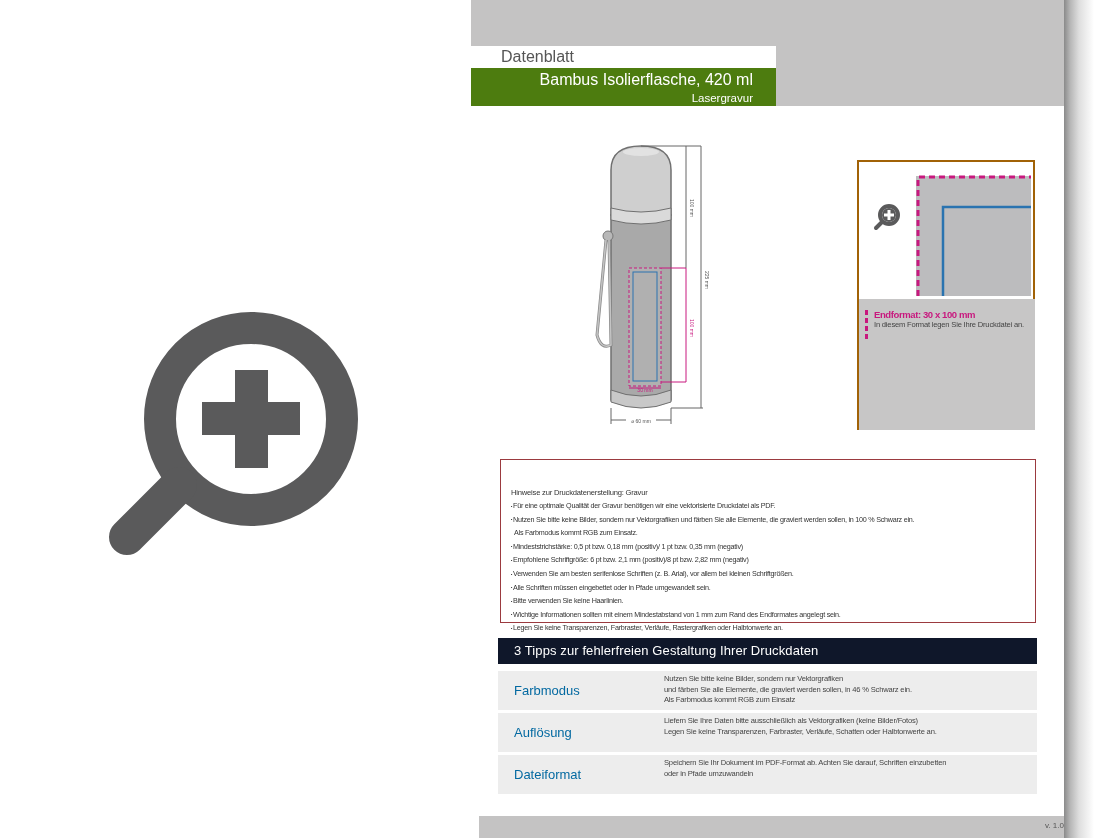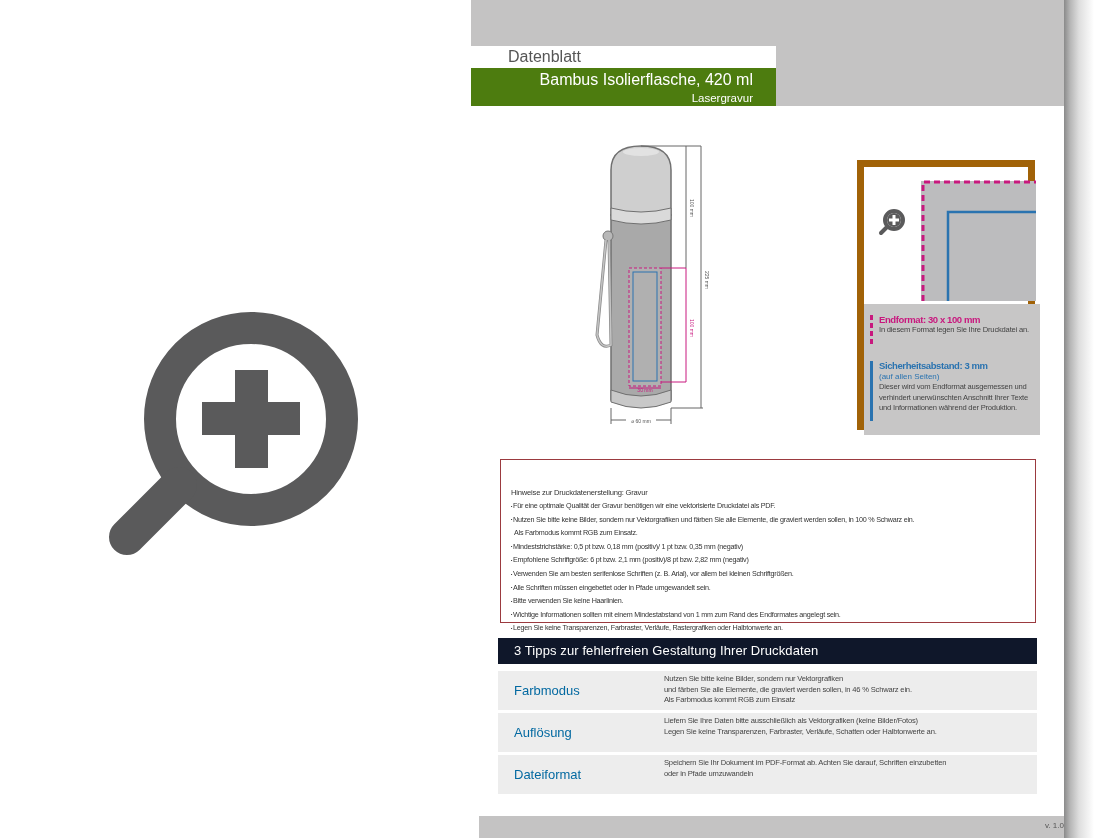--- a/index.html
+++ b/index.html
@@ -20,35 +20,35 @@
     position: absolute; left: 1064px; top: 0; width: 30px; height: 838px;
     background: linear-gradient(to right, #8a8a8a 0%, #b5b5b5 20%, #dedede 50%, #ffffff 100%);
   }
   .top-band {
     position: absolute; left: 0; top: 0; width: 593px; height: 46px; background: #c4c3c3;
   }
   .top-band-right {
     position: absolute; left: 305px; top: 46px; width: 288px; height: 60px; background: #c4c3c3;
   }
   .datenblatt-tab {
-    position: absolute; left: 14px; top: 46px; width: 120px; height: 22px; background: #ffffff;
+    position: absolute; left: 7px; top: 46px; width: 120px; height: 22px; background: #ffffff;
     font-size: 16px; color: #555; line-height: 22px; padding-left: 23px; box-sizing: border-box;
   }
   .title-bar {
     position: absolute; left: 0; top: 68px; width: 305px; height: 38px; background: #4d7c0f;
     color: #fff; text-align: right; box-sizing: border-box; padding-right: 23px;
   }
   .title-bar .title { font-size: 16px; line-height: 24px; display: block; }
   .title-bar .subtitle { font-size: 11.5px; line-height: 12px; display: block; }
 
   .bottle-area { position: absolute; left: 100px; top: 140px; width: 160px; height: 290px; }
 
   .info-box {
     position: absolute; left: 386px; top: 160px; width: 178px; height: 270px;
-    border: 7px solid #a16207; box-sizing: border-box; background: #fff;
+    border: 2px solid #a16207; box-sizing: border-box; background: #fff;
   }
   .info-box .preview { position: absolute; left: 0; top: 0; width: 176px; height: 137px; }
   .info-box .legend {
     position: absolute; left: 0; top: 137px; width: 176px; height: 131px; background: #c7c6c6;
   }
   .legend .item1 { position: absolute; left: 6px; top: 10px; width: 166px; }
   .legend .item2 { position: absolute; left: 6px; top: 56px; width: 166px; }
   .legend .bar-dash {
     position: absolute; left: 0; top: 1px; width: 3px; height: 32px;
     background: repeating-linear-gradient(to bottom, #c8187e 0 5px, transparent 5px 8px);
@@ -170,26 +170,20 @@
           <line x1="23" y1="60" x2="17" y2="66" stroke="#5a5a5b" stroke-width="4" stroke-linecap="round"></line>
         </g>
       </svg>
     </div>
     <div class="legend">
       <div class="item1">
         <div class="bar-dash"></div>
         <div class="head-pink">Endformat: 30 x 100 mm</div>
         <div class="txt">In diesem Format legen Sie Ihre Druckdatei an.</div>
       </div>
-      <div class="item2">
-        <div class="bar-solid"></div>
-        <div class="head-blue">Sicherheitsabstand: 3 mm</div>
-        <div class="sub-blue">(auf allen Seiten)</div>
-        <div class="txt">Dieser wird vom Endformat ausgemessen und verhindert unerwünschten Anschnitt Ihrer Texte und Informationen während der Produktion.</div>
-      </div>
     </div>
   </div>
 
   <div class="hints">
     <div class="h-title">Hinweise zur Druckdatenerstellung: Gravur</div>
     <ul>
       <li>Für eine optimale Qualität der Gravur benötigen wir eine vektorisierte Druckdatei als PDF.</li>
       <li>Nutzen Sie bitte keine Bilder, sondern nur Vektorgrafiken und färben Sie alle Elemente, die graviert werden sollen, in 100 % Schwarz ein.</li>
       <li class="cont">Als Farbmodus kommt RGB zum Einsatz.</li>
       <li>Mindeststrichstärke: 0,5 pt bzw. 0,18 mm (positiv)/ 1 pt bzw. 0,35 mm (negativ)</li>

